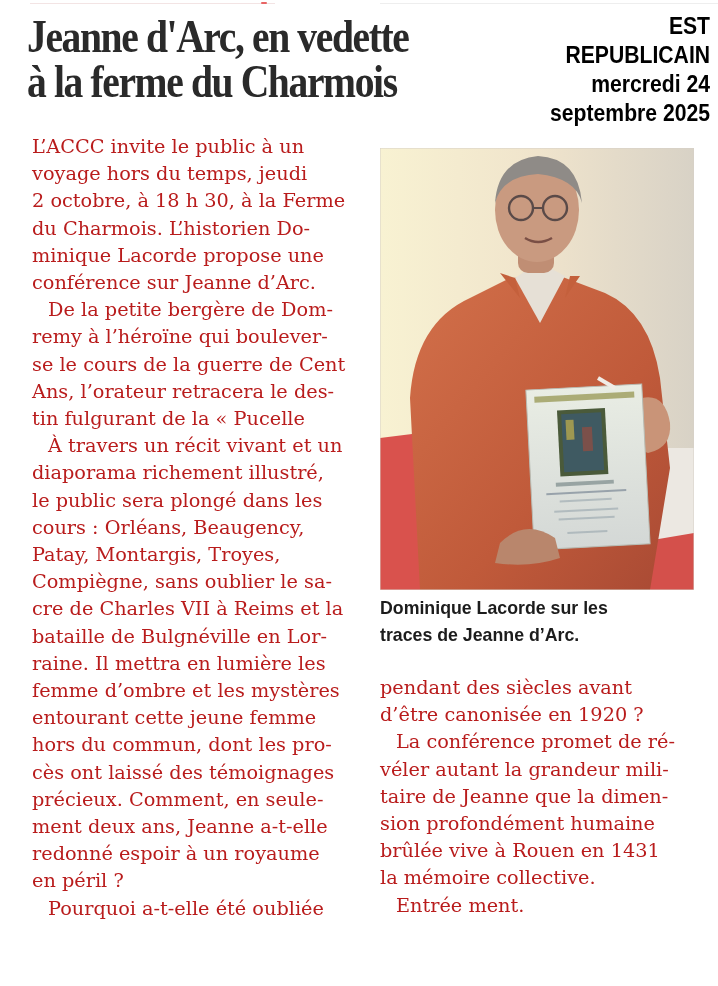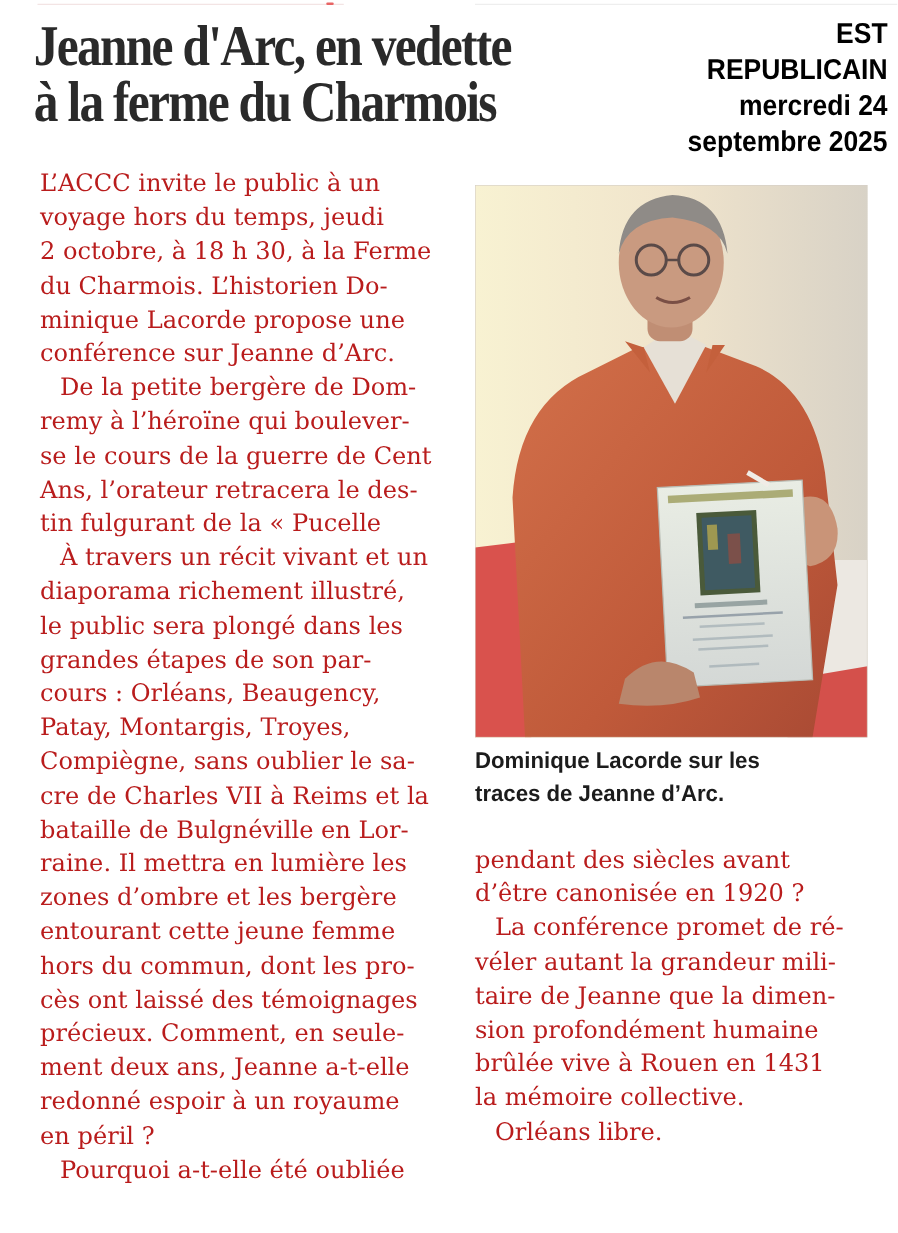--- a/index.html
+++ b/index.html
@@ -90,28 +90,27 @@
       <span class="ln indent">De la petite bergère de Dom-</span>
       <span class="ln">remy à l’héroïne qui boulever-</span>
       <span class="ln">se le cours de la guerre de Cent</span>
       <span class="ln">Ans, l’orateur retracera le des-</span>
       <span class="ln">tin fulgurant de la « Pucelle</span>
     </p>
     <p>
       <span class="ln indent">À travers un récit vivant et un</span>
       <span class="ln">diaporama richement illustré,</span>
       <span class="ln">le public sera plongé dans les</span>
-      <span class="ln">grandes étapes de son par-</span>
       <span class="ln">cours : Orléans, Beaugency,</span>
       <span class="ln">Patay, Montargis, Troyes,</span>
       <span class="ln">Compiègne, sans oublier le sa-</span>
       <span class="ln">cre de Charles VII à Reims et la</span>
       <span class="ln">bataille de Bulgnéville en Lor-</span>
       <span class="ln">raine. Il mettra en lumière les</span>
-      <span class="ln">zones d’ombre et les bergère</span>
+      <span class="ln">femme d’ombre et les mystères</span>
       <span class="ln">entourant cette jeune femme</span>
       <span class="ln">hors du commun, dont les pro-</span>
       <span class="ln">cès ont laissé des témoignages</span>
       <span class="ln">précieux. Comment, en seule-</span>
       <span class="ln">ment deux ans, Jeanne a-t-elle</span>
       <span class="ln">redonné espoir à un royaume</span>
       <span class="ln">en péril ?</span>
     </p>
     <p>
       <span class="ln indent">Pourquoi a-t-elle été oubliée</span>
@@ -183,15 +182,15 @@
     </p>
     <p>
       <span class="ln indent">La conférence promet de ré-</span>
       <span class="ln">véler autant la grandeur mili-</span>
       <span class="ln">taire de Jeanne que la dimen-</span>
       <span class="ln">sion profondément humaine</span>
       <span class="ln">brûlée vive à Rouen en 1431</span>
       <span class="ln">la mémoire collective.</span>
     </p>
     <p>
-      <span class="ln indent">Orléans libre.</span>
+      <span class="ln indent">Entrée ment.</span>
     </p>
   </div>
 
 </body></html>

